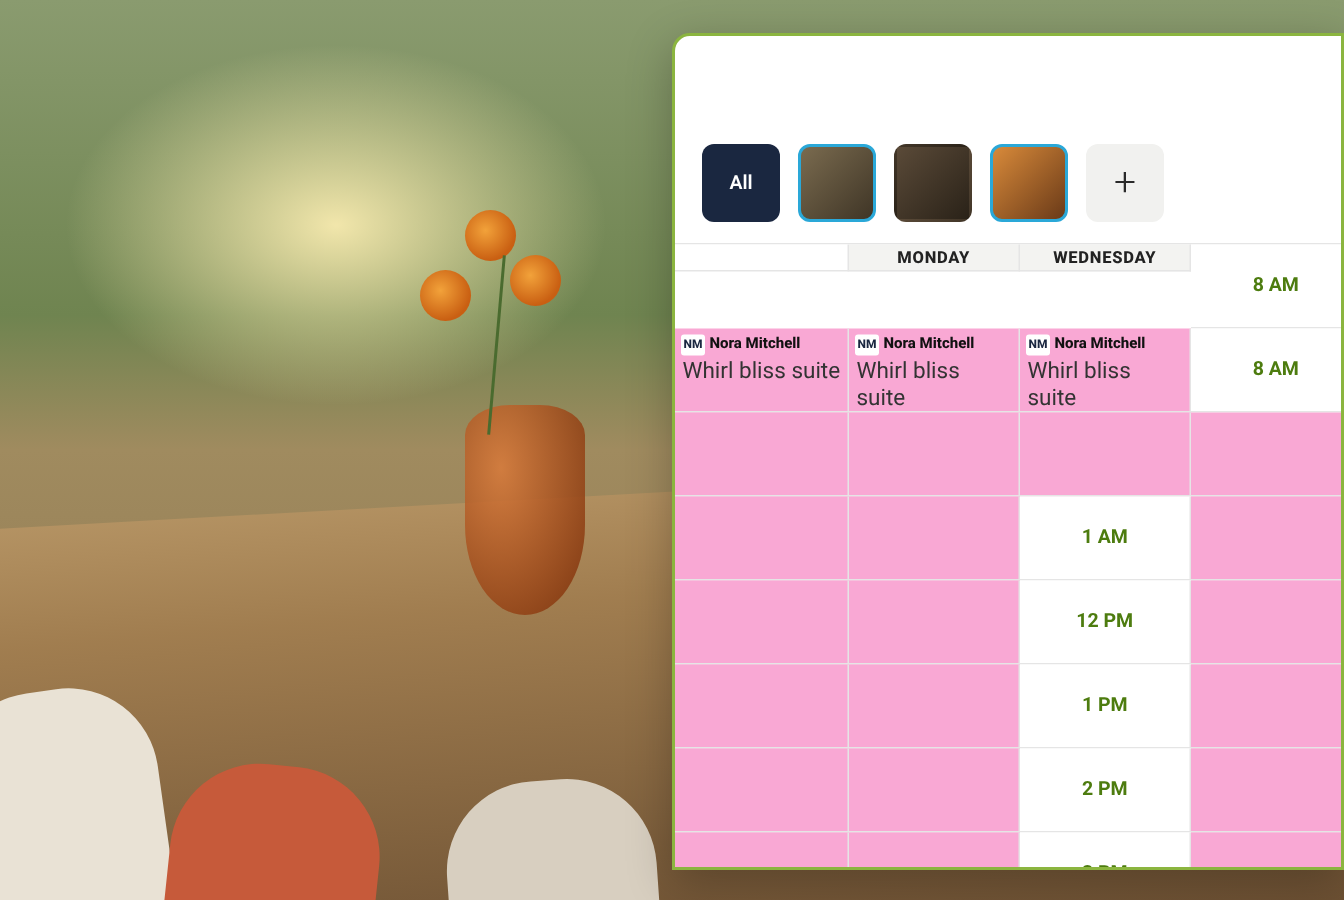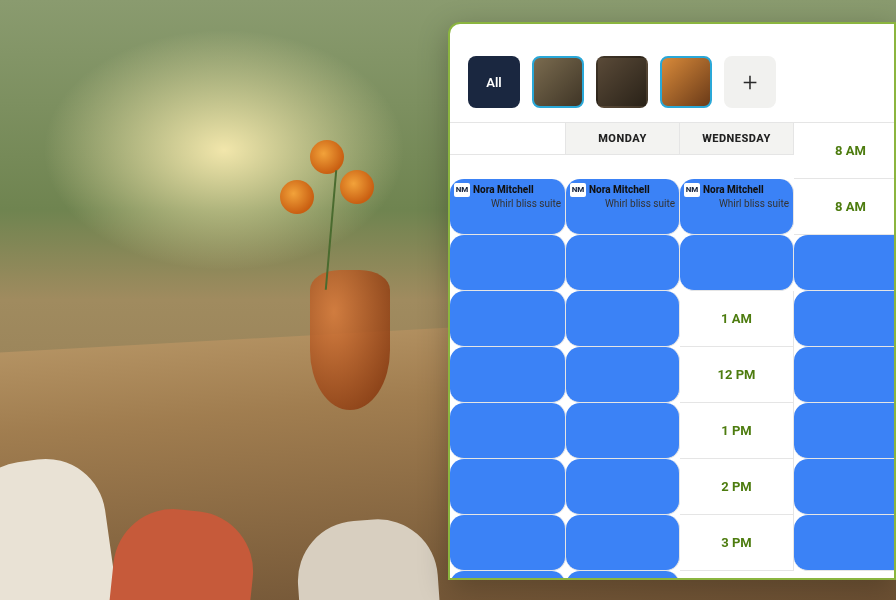--- a/index.html
+++ b/index.html
@@ -80,20 +80,21 @@
     overflow: hidden;
     display: flex;
     flex-direction: column;
     box-shadow: 0 8px 30px rgba(0,0,0,0.25);
   }
   .tabs {
     display: flex;
     gap: 12px;
     padding: 32px 18px 14px;
     align-items: center;
+    margin-top: 40px;
   }
   .tab {
     width: 52px; height: 52px;
     border-radius: 8px;
     display: flex;
     align-items: center;
     justify-content: center;
     cursor: pointer;
     font-size: 13px;
     font-weight: 600;
@@ -140,25 +141,24 @@
   }
   .cell.dayhead {
     display: flex;
     align-items: center;
     justify-content: center;
     font-size: 11px;
     font-weight: 800;
     letter-spacing: 0.5px;
     color: #222;
     background: #f3f3f1;
-    height: 32px;
+    height: 18px;
   }
   .slot {
-    background: #3b82f6;
-    border-radius: 14px;
+    background: #f9a8d4;
   }
   .event {
     padding: 4px 4px 0;
     font-size: 10px;
     line-height: 1.2;
     overflow: hidden;
   }
   .event .avatar {
     display:inline-block;
     width:16px;height:14px;
@@ -166,21 +166,21 @@
     color:#1a2740;
     font-size:8px;
     font-weight:800;
     text-align:center;
     line-height:14px;
     border-radius:2px;
     margin-right:3px;
     vertical-align:middle;
   }
   .event .name { font-weight:800; color:#111; vertical-align:middle;}
-  .event .sub { display:block; color:#333; font-size:10px; margin-top:1px; margin-left:13px;text-align:right;}
+  .event .sub { display:block; color:#333; font-size:15px; margin-top:1px; margin-left:1px;}
 </style>
 </head>
 <body>
 
 <div class="bg">
   <div class="table-surface"></div>
   <div class="vase"></div>
   <div class="flowers">
     <span></span>
       <span></span>

